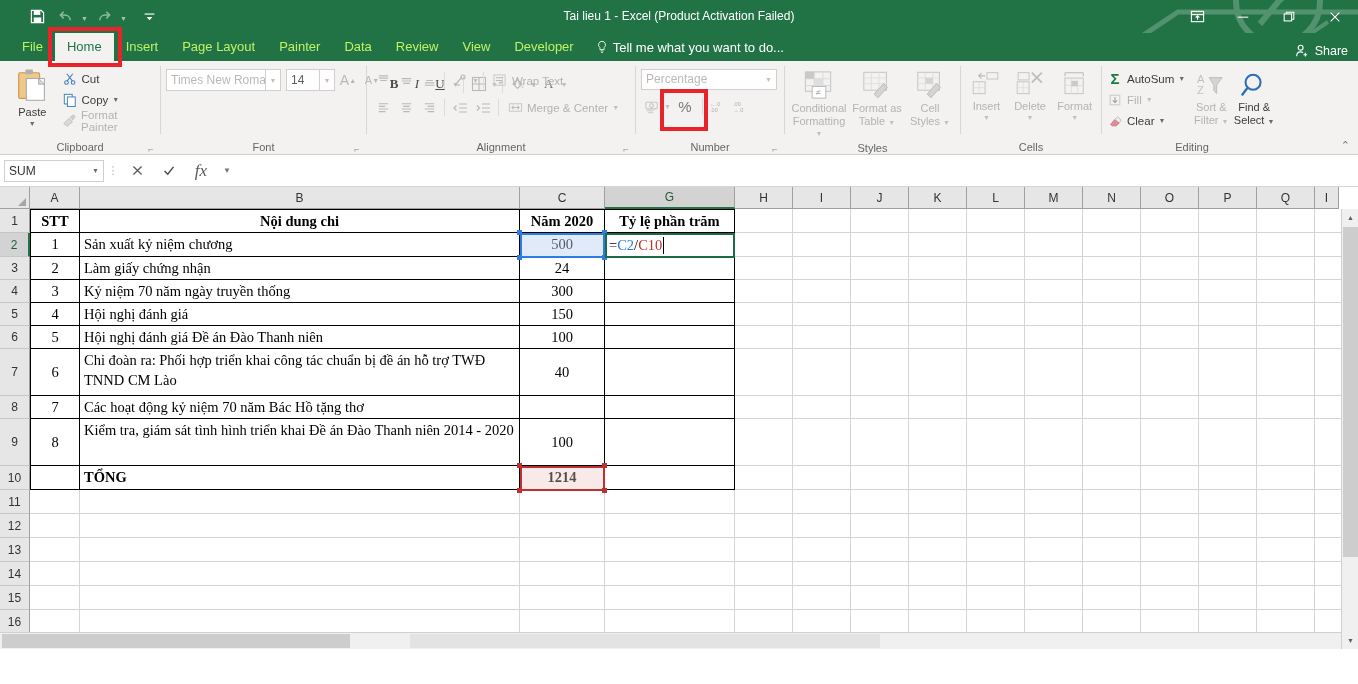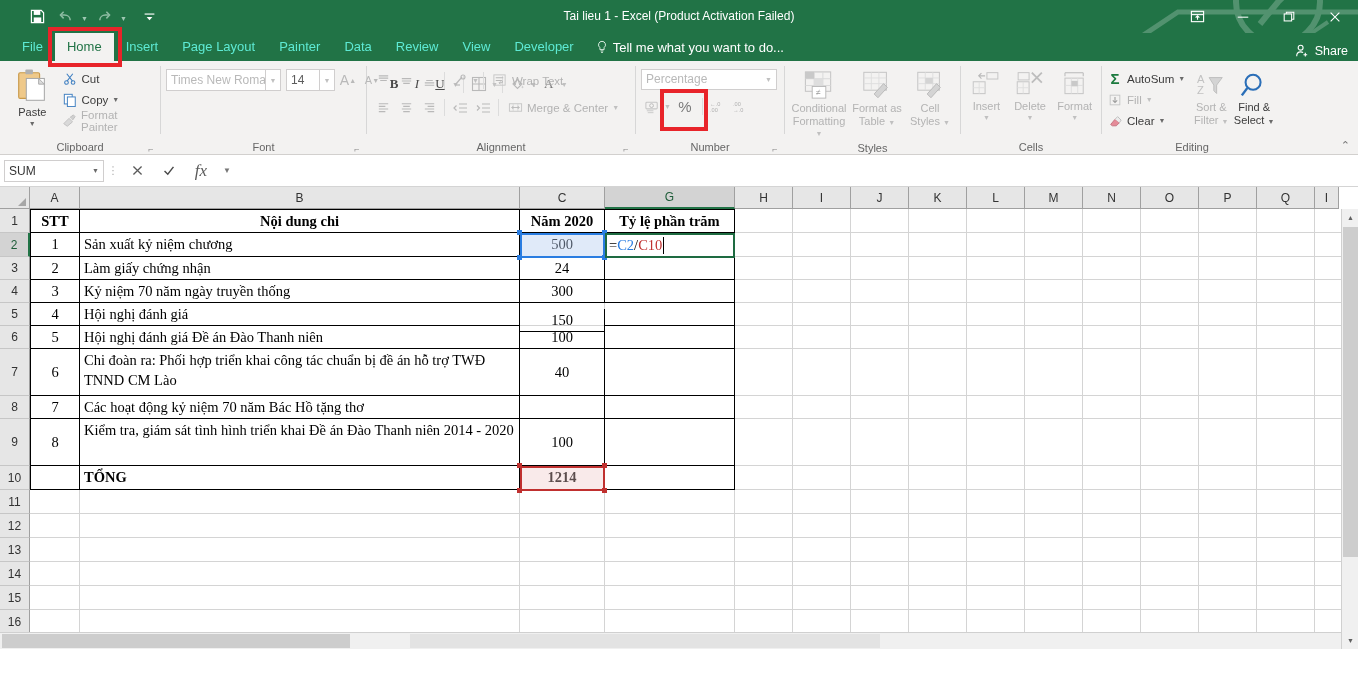--- a/index.html
+++ b/index.html
@@ -26,21 +26,21 @@
   .title{
     position:absolute; left:0; right:0; top:0; height:33px; line-height:33px;
     text-align:center; font-size:12px; color:#fff; pointer-events:none; z-index:1;
   }
   .wincontrols{ position:absolute; right:0; top:0; height:33px; display:flex; align-items:center; z-index:3;}
   .wc{ width:46px; height:33px; display:flex; align-items:center; justify-content:center; color:#fff;}
 
   
   .tabstrip{ position:relative; height:28px; background:#217346; display:flex; align-items:flex-end; padding-left:10px; }
   .tab{
-    height:28px; line-height:28px; padding:0 12px; color:#5eead4; font-size:13px; position:relative; white-space:nowrap;
+    height:28px; line-height:28px; padding:0 12px; color:#bef264; font-size:13px; position:relative; white-space:nowrap;
   }
   .tab.active{ background:#f3f2f1; color:#217346; }
   .tab-home-wrap{ position:relative; }
   .tab-home-hl{
     position:absolute; left:-7px; top:-6px; width:74px; height:40px;
     border:4px solid #e8242a; box-sizing:border-box; pointer-events:none; z-index:5;
   }
   .tellme{ display:flex; align-items:center; gap:5px; height:28px; padding:0 10px; color:#fff; font-size:13px;}
   .share{
     position:absolute; right:10px; bottom:3px; display:flex; align-items:center; gap:5px;
@@ -742,21 +742,21 @@
       <div class="tcell ctr" style="left:490px;top:48px; width:85px;  height:23px">24</div>
       <div class="tcell" style="left:575px;top:48px; width:130px; height:23px"></div>
 
       <div class="tcell ctr leftline" style="left:0;   top:71px; width:50px;  height:23px">3</div>
       <div class="tcell" style="left:50px; top:71px; width:440px; height:23px">Kỷ niệm 70 năm ngày truyền thống</div>
       <div class="tcell ctr" style="left:490px;top:71px; width:85px;  height:23px">300</div>
       <div class="tcell" style="left:575px;top:71px; width:130px; height:23px"></div>
 
       <div class="tcell ctr leftline" style="left:0;   top:94px; width:50px;  height:23px">4</div>
       <div class="tcell" style="left:50px; top:94px; width:440px; height:23px">Hội nghị đánh giá</div>
-      <div class="tcell ctr" style="left:490px;top:100px; width:85px;  height:23px">150</div>
+      <div class="tcell ctr" style="left:490px;top:94px; width:85px;  height:23px">150</div>
       <div class="tcell" style="left:575px;top:94px; width:130px; height:23px"></div>
 
       <div class="tcell ctr leftline" style="left:0;   top:117px; width:50px;  height:23px">5</div>
       <div class="tcell" style="left:50px; top:117px; width:440px; height:23px">Hội nghị đánh giá Đề án Đào Thanh niên</div>
       <div class="tcell ctr" style="left:490px;top:117px; width:85px;  height:23px">100</div>
       <div class="tcell" style="left:575px;top:117px; width:130px; height:23px"></div>
 
       <div class="tcell ctr leftline" style="left:0;   top:140px; width:50px;  height:47px">6</div>
       <div class="tcell wrap" style="left:50px; top:140px; width:440px; height:47px">Chi đoàn ra: Phối hợp triển khai công tác chuẩn bị đề án hỗ trợ TWĐ TNND CM Lào</div>
       <div class="tcell ctr" style="left:490px;top:140px; width:85px;  height:47px">40</div>

